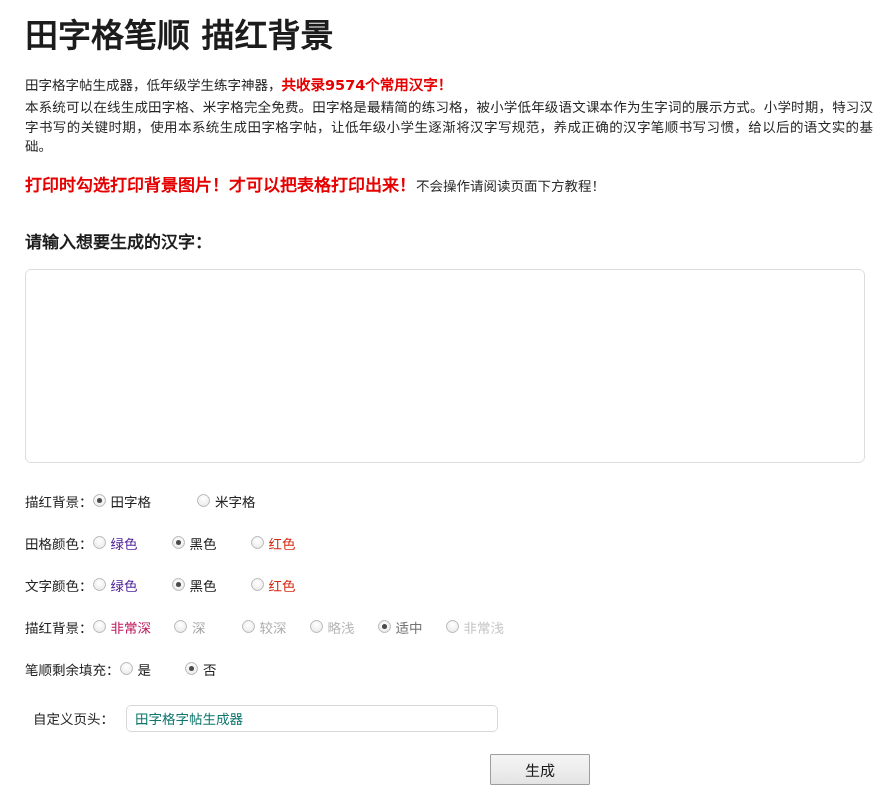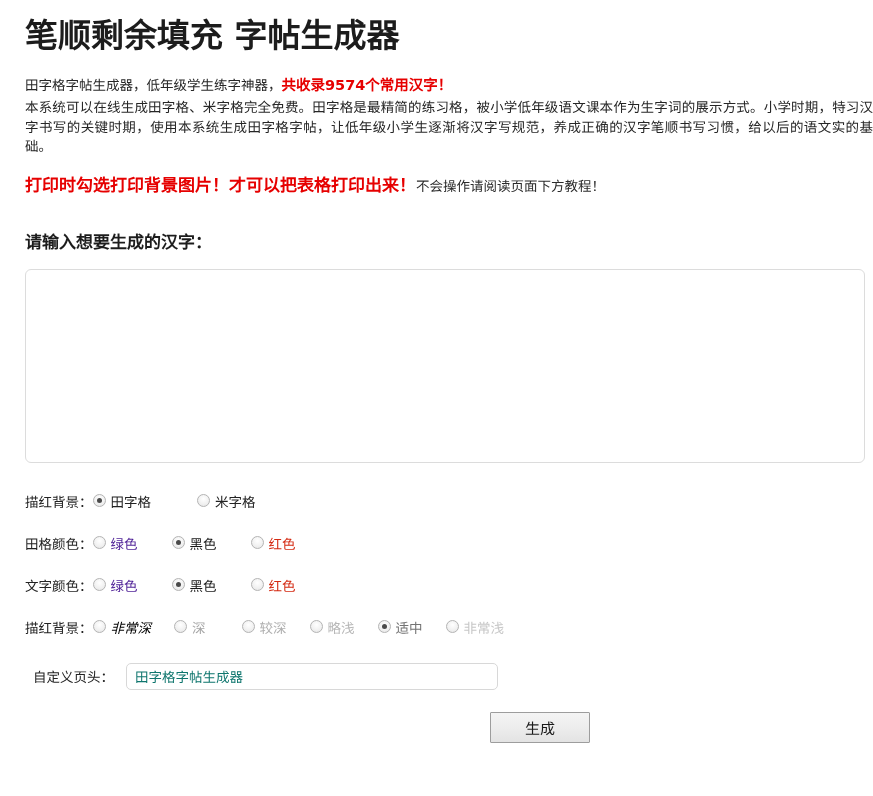--- a/index.html
+++ b/index.html
@@ -151,21 +151,21 @@
     font-size: 13.5px;
     color: #222222;
   }
 
   
   .c-green { color: #4c1d95; }
   .c-black { color: #171717; }
   .c-red   { color: #d42a12; }
 
   
-  .s1 { color: #000000; font-style: italic; }
+  .s1 { color: #be185d; }
   .s2 { color: #a5a5a5; }
   .s3 { color: #aeaeae; }
   .s4 { color: #b7b7b7; }
   .s5 { color: #737373; }
   .s6 { color: #c7c7c7; }
 
   
   .header-row {
     display: flex;
     align-items: center;
@@ -206,21 +206,21 @@
     border: 1px solid #9d9d9d;
     border-radius: 1px;
     cursor: pointer;
   }
 </style>
 </head>
 <body>
 
 <div class="page">
 
-  <h1 class="page-title">笔顺剩余填充 字帖生成器</h1>
+  <h1 class="page-title">田字格笔顺 描红背景</h1>
 
   <div class="intro">
     <div class="intro-line">
       <span>田字格字帖生成器，低年级学生练字神器，</span><span class="intro-strong-red">共收录9574个常用汉字！</span>
     </div>
     <div class="intro-block">本系统可以在线生成田字格、米字格完全免费。田字格是最精简的练习格，被小学低年级语文课本作为生字词的展示方式。小学时期，特习汉字书写的关键时期，使用本系统生成田字格字帖，让低年级小学生逐渐将汉字写规范，养成正确的汉字笔顺书写习惯，给以后的语文实的基础。</div>
     <div class="warn-line">
       <span class="warn-red">打印时勾选打印背景图片！才可以把表格打印出来！</span><span class="warn-black">不会操作请阅读页面下方教程！</span>
     </div>
   </div>
@@ -292,20 +292,31 @@
         </label>
         <label class="opt-choice" style="margin-right: 23px;">
           <input type="radio" class="radio checked" name="optgroup-3" checked="" style="">
           <span class="opt-text s5">适中</span>
         </label>
         <label class="opt-choice">
           <input type="radio" class="radio" name="optgroup-3" style="">
           <span class="opt-text s6">非常浅</span>
         </label>
       </div>
+      <div class="opt-row">
+        <span class="opt-label">笔顺剩余填充：</span>
+        <label class="opt-choice" style="margin-right: 34px;">
+          <input type="radio" class="radio" name="optgroup-4" style="">
+          <span class="opt-text ">是</span>
+        </label>
+        <label class="opt-choice">
+          <input type="radio" class="radio checked" name="optgroup-4" checked="" style="">
+          <span class="opt-text ">否</span>
+        </label>
+      </div>
     </div>
 
   <div class="header-row">
     <span class="header-label">自定义页头：</span>
     <input class="header-input" type="text" placeholder="" value="田字格字帖生成器" style="">
   </div>
 
   <div class="submit-wrap">
     <button class="submit-btn" type="button">生成</button>
   </div>

